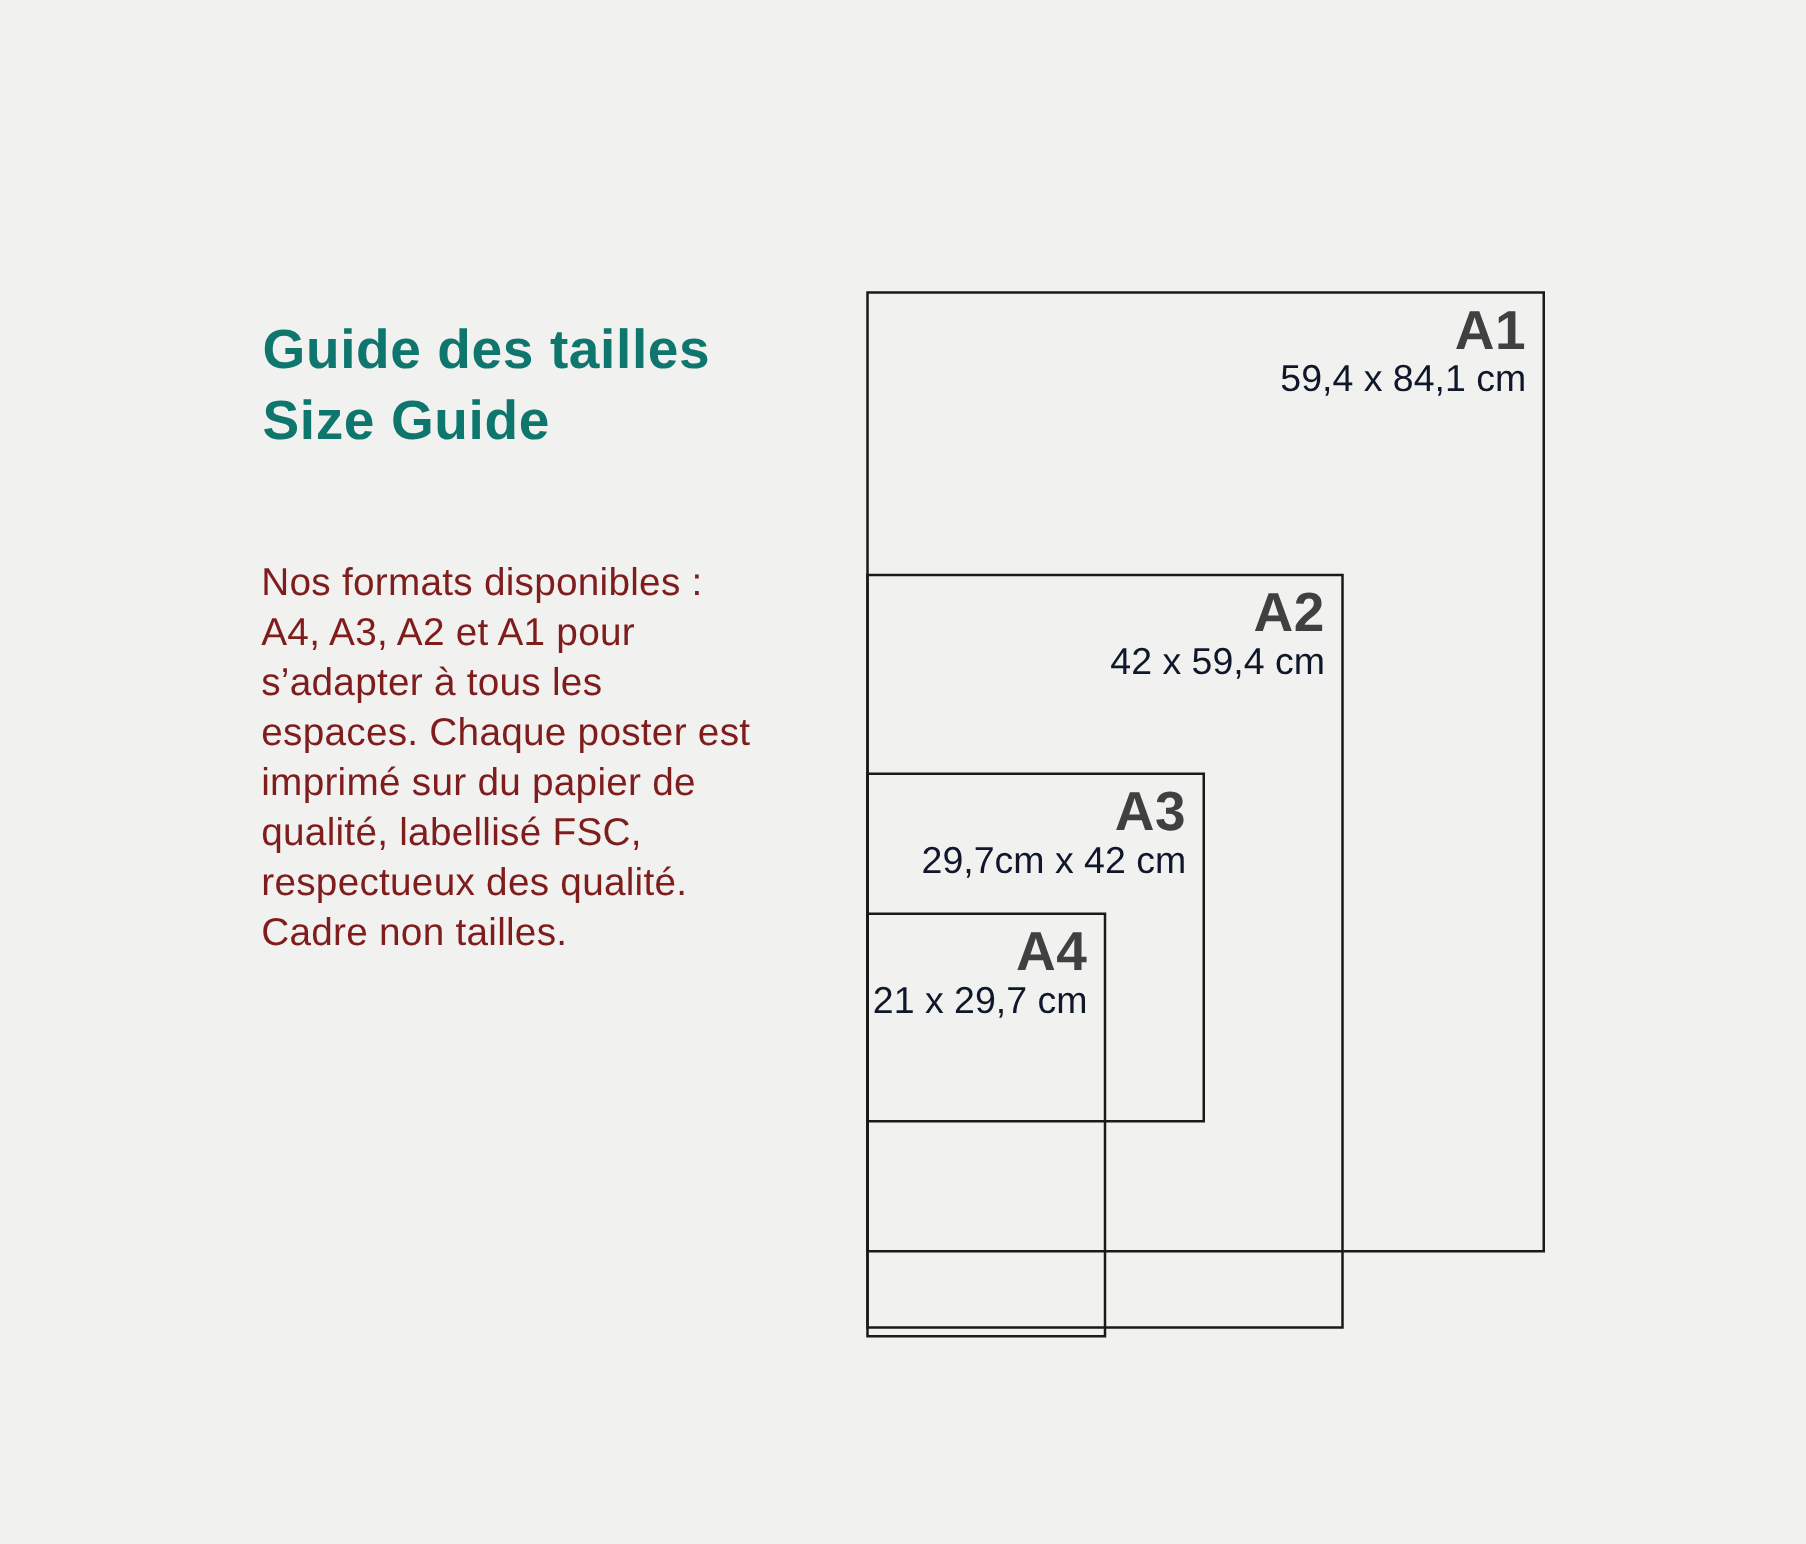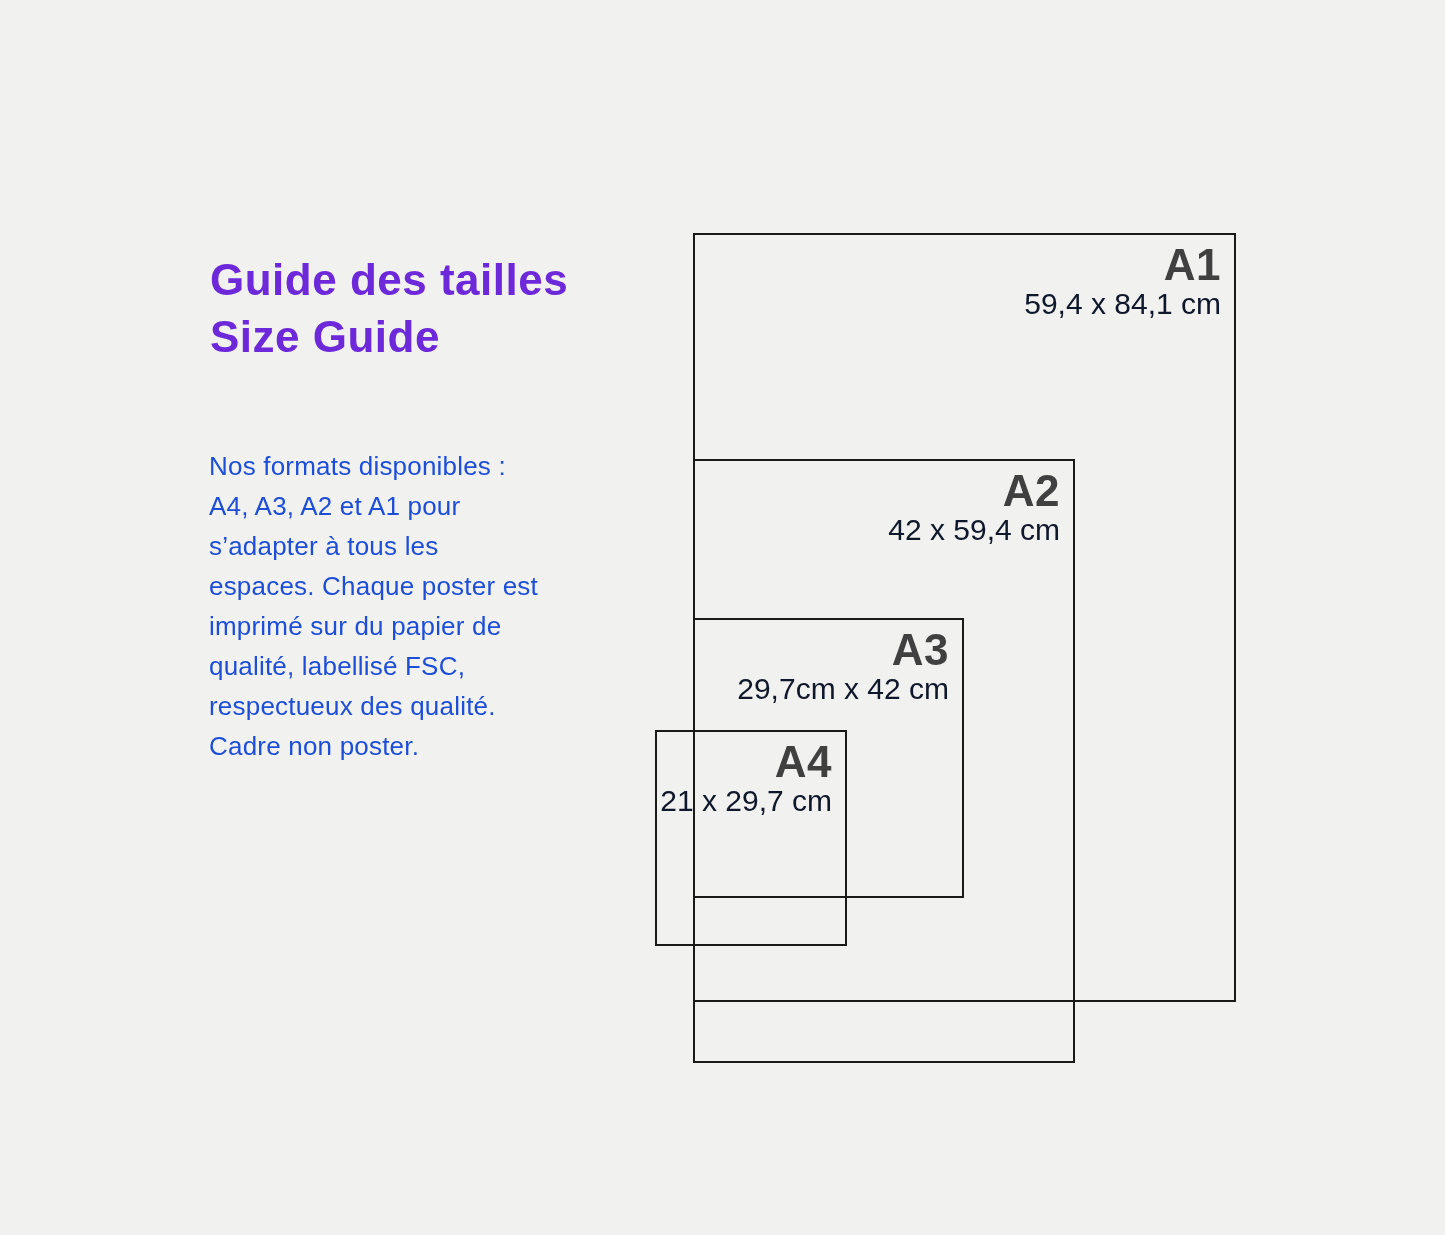--- a/index.html
+++ b/index.html
@@ -20,59 +20,59 @@
     background: #f1f1f0;
   }
 
   
   .intro-title {
     position: absolute;
     left: 210px;
     top: 251px;
     font-size: 44px;
     line-height: 57px;
-    color: #6d28d9;
+    color: #0f766e;
     letter-spacing: 0.5px;
   }
   .intro-title .t-fr {
     display: block;
     font-weight: bold;
   }
   .intro-title .t-en {
     display: block;
     font-weight: bold;
   }
   .intro-desc {
     position: absolute;
     left: 209px;
     top: 446px;
-    font-size: 26px;
+    font-size: 31px;
     line-height: 40px;
-    color: #1d4ed8;
+    color: #7f1d1d;
     letter-spacing: 0.2px;
   }
 
   
   .diagram {
     position: absolute;
     left: 0;
     top: 0;
     width: 1445px;
     height: 1235px;
   }
   .paper-rect {
     position: absolute;
     box-sizing: border-box;
     border: 2px solid #1a1a18;
     background: transparent;
   }
   .rect-a1 { left: 693px; top: 233px; width: 543px; height: 769px; }
   .rect-a2 { left: 693px; top: 459px; width: 382px; height: 604px; }
   .rect-a3 { left: 693px; top: 618px; width: 271px; height: 280px; }
-  .rect-a4 { left: 655px; top: 730px; width: 192px; height: 216px; }
+  .rect-a4 { left: 693px; top: 730px; width: 192px; height: 340px; }
 
   .size-label {
     position: absolute;
     top: 8px;
     right: 13px;
     text-align: right;
   }
   .size-name {
     font-size: 44px;
     font-weight: bold;
@@ -99,21 +99,21 @@
   </h1>
 
   <div class="intro-desc">
     <div>Nos formats disponibles :</div>
     <div>A4, A3, A2 et A1 pour</div>
     <div>s’adapter à tous les</div>
     <div>espaces. Chaque poster est</div>
     <div>imprimé sur du papier de</div>
     <div>qualité, labellisé FSC,</div>
     <div>respectueux des qualité.</div>
-    <div>Cadre non poster.</div>
+    <div>Cadre non tailles.</div>
   </div>
 
   <div class="diagram">
 
     <div class="paper-rect rect-a1">
       <div class="size-label">
         <div class="size-name">A1</div>
         <div class="size-dim">59,4 x 84,1 cm</div>
       </div>
     </div>

